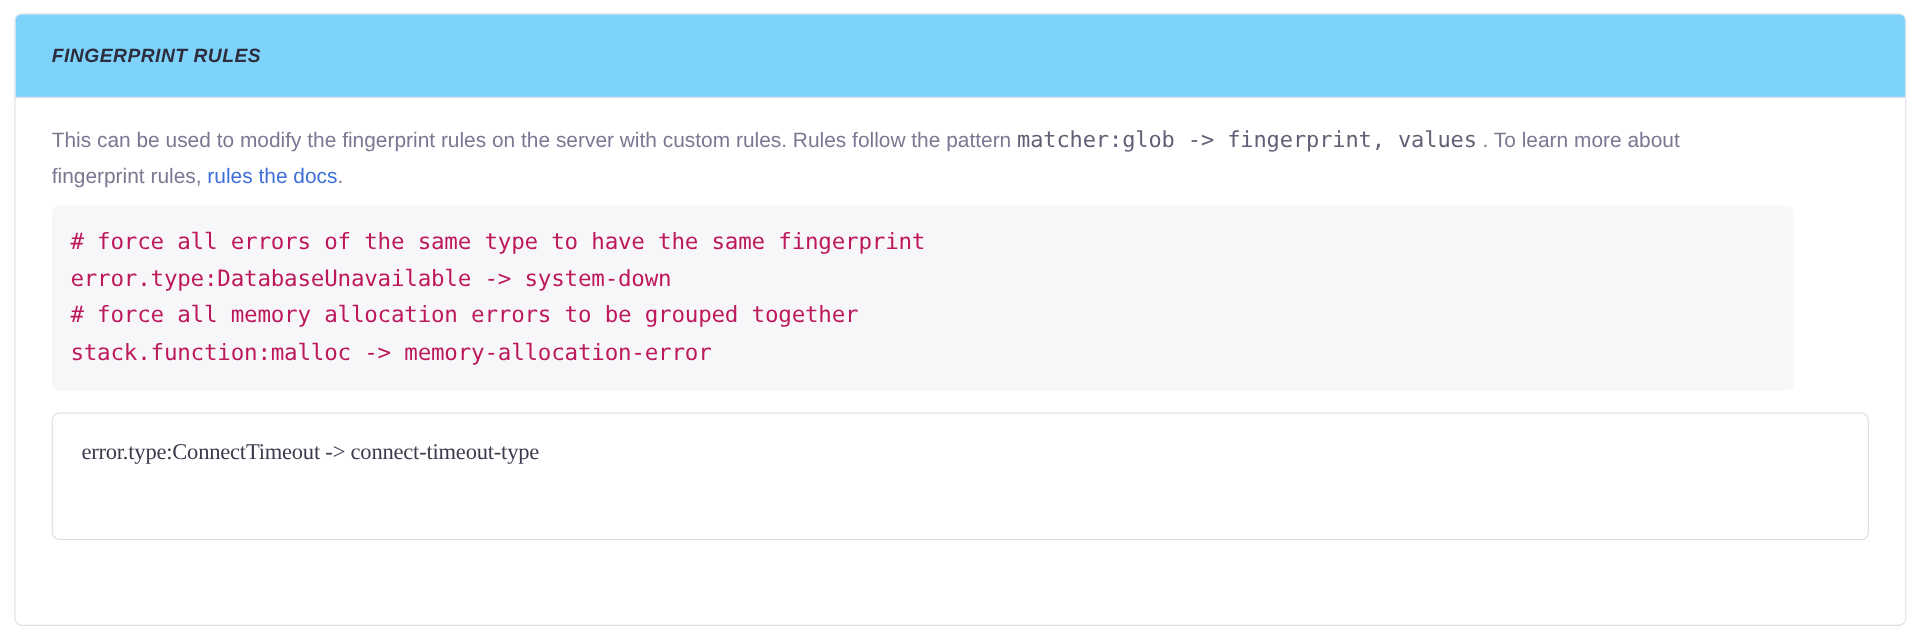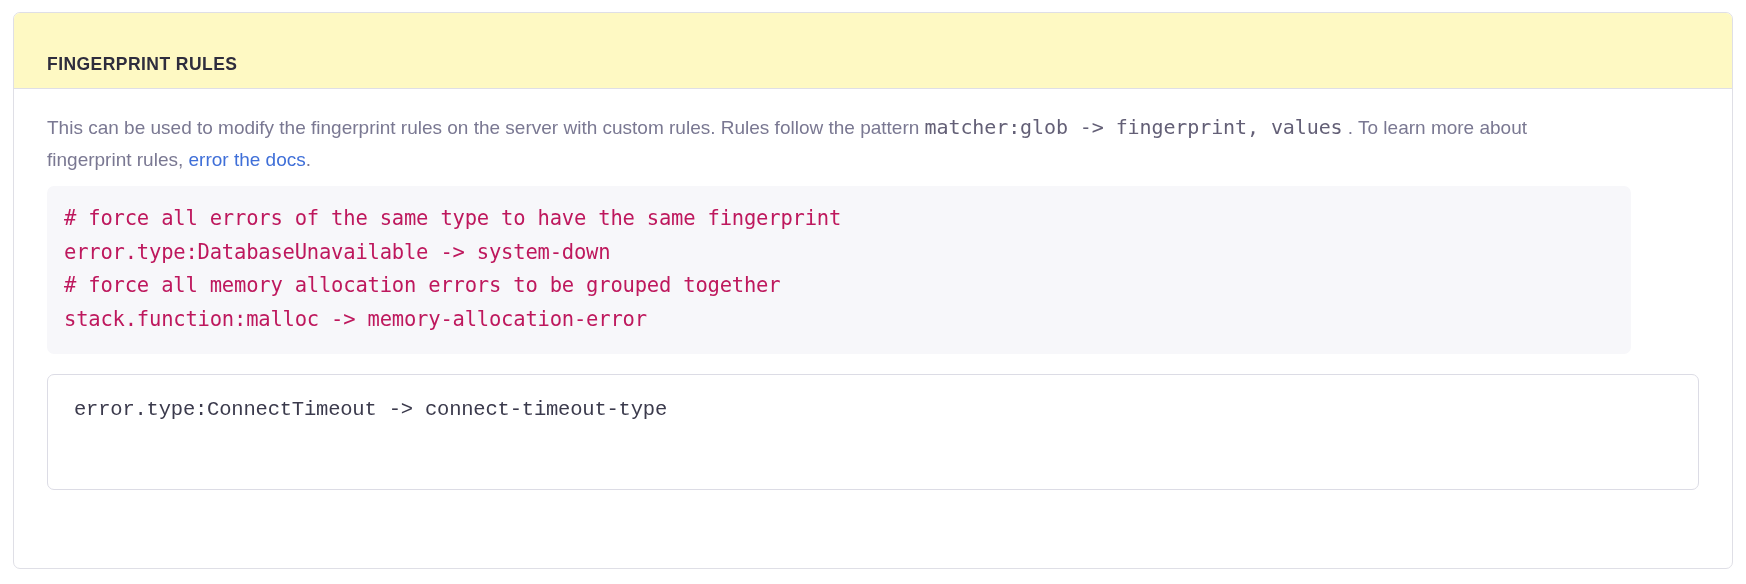--- a/index.html
+++ b/index.html
@@ -31,25 +31,26 @@
     box-sizing: border-box;
     background: #ffffff;
     border: 1px solid #dfdfe6;
     border-radius: 7px;
     overflow: hidden;
   }
 
   .card-header {
     box-sizing: border-box;
     height: 76px;
-    background: #fef9c3;
+    background: #7dd3fc;
     border-bottom: 1px solid #dfdfe6;
     display: flex;
-    align-items: flex-end;
+    align-items: center;
     padding: 0 33px;
+    font-style: italic;
   }
 
   .card-header-title {
     font-size: 17.5px;
     font-weight: bold;
     letter-spacing: 0.45px;
     color: #2e2d3d;
     text-transform: uppercase;
     line-height: 1;
   }
@@ -109,42 +110,42 @@
     box-sizing: border-box;
     display: block;
     width: 100%;
     height: 116px;
     background: #ffffff;
     border: 1px solid #dcdce5;
     border-radius: 7px;
     padding: 19px 20px 20px 26px;
     resize: none;
     outline: none;
-    font-family: Liberation Mono, monospace;
+    font-family: Liberation Serif, serif;
     font-size: 20.5px;
     line-height: 32px;
     color: #3b3a4c;
     letter-spacing: -0.2px;
     overflow: hidden;
   }
 </style>
 </head>
 <body>
 
 <div class="page">
   <section class="card">
 
     <header class="card-header">
       <h2 class="card-header-title">Fingerprint Rules</h2>
     </header>
 
     <div class="card-body">
 
       <p class="description">
-        <span>This can be used to modify the fingerprint rules on the server with custom rules. Rules follow the pattern </span><span class="code-inline">matcher:glob -&gt; fingerprint, values</span><span> . To learn more about fingerprint rules, </span><a href="#" class="doc-link">error the docs</a><span>.</span>
+        <span>This can be used to modify the fingerprint rules on the server with custom rules. Rules follow the pattern </span><span class="code-inline">matcher:glob -&gt; fingerprint, values</span><span> . To learn more about fingerprint rules, </span><a href="#" class="doc-link">rules the docs</a><span>.</span>
       </p>
 
       <div class="code-block">
         <pre># force all errors of the same type to have the same fingerprint
 error.type:DatabaseUnavailable -&gt; system-down
 # force all memory allocation errors to be grouped together
 stack.function:malloc -&gt; memory-allocation-error</pre>
       </div>
 
       <div class="rules-input-wrap">

